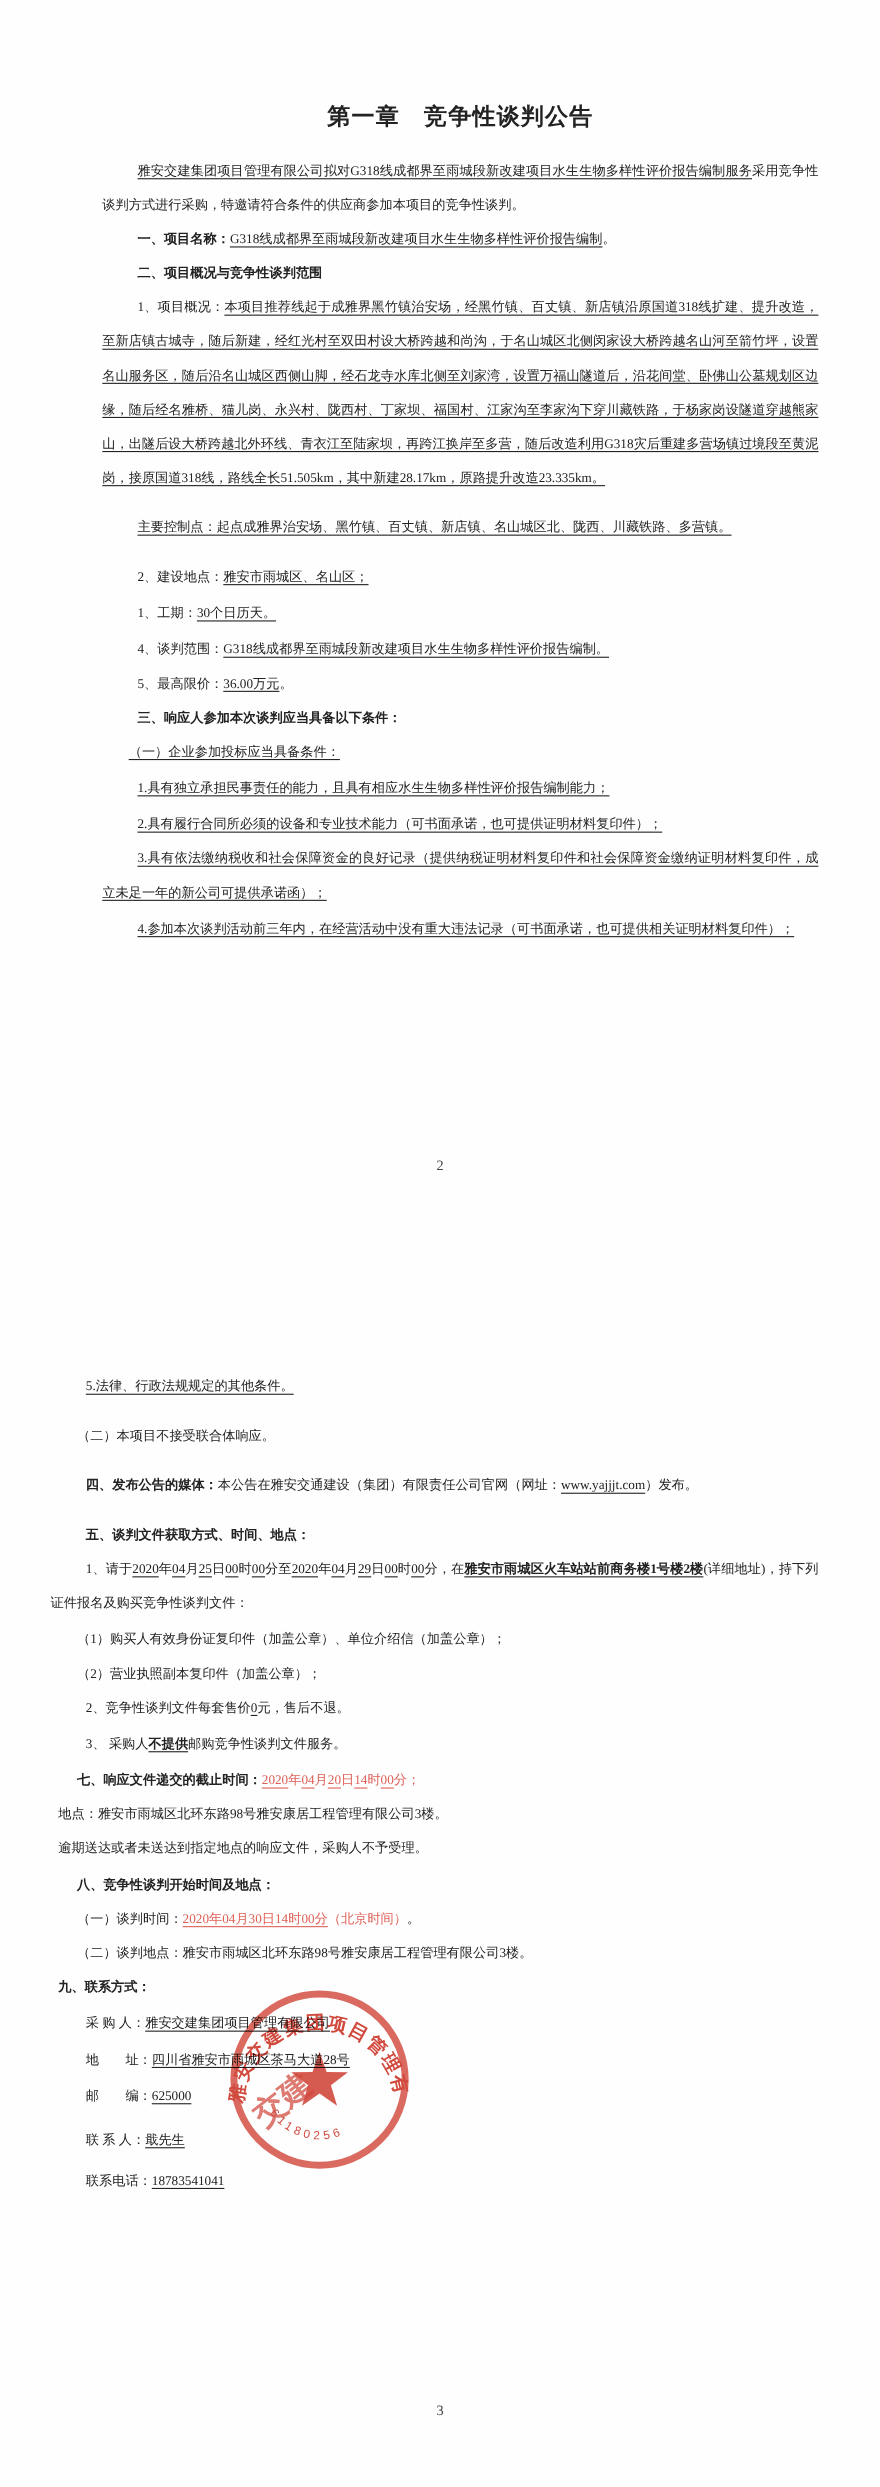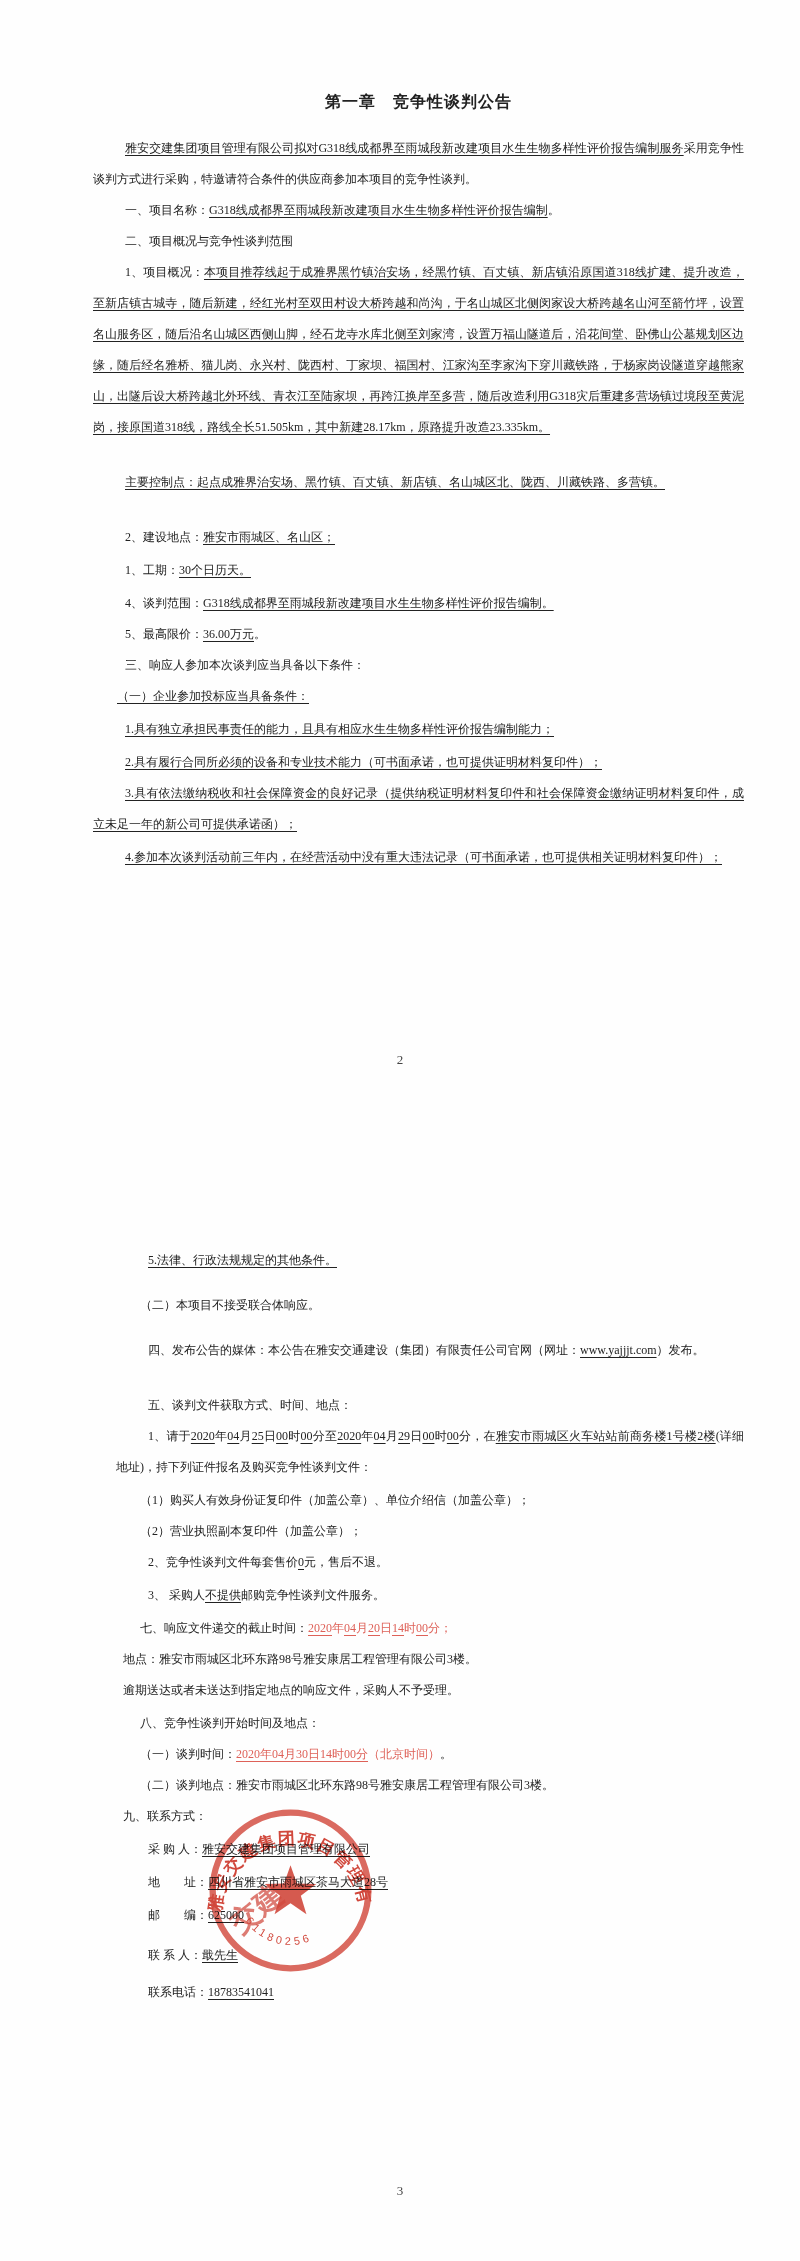--- a/index.html
+++ b/index.html
@@ -8,43 +8,43 @@
     --seal:#ce382b;
   }
   html,body{margin:0;padding:0;background:#ffffff;}
   body{
     width:800px;
     font-family:"Liberation Serif","DejaVu Serif",serif;
     color:var(--ink);
   }
   .page{position:relative;box-sizing:border-box;width:800px;background:#fefefe;}
   .page-1{height:1160px;padding:92px 56px 0 93px;}
-  .page-2{height:1101px;padding:85px 56px 0 116px;}
+  .page-2{height:1101px;padding:85px 56px 0 46px;}
   .doc-title{
     margin:0 0 20px 0;
     text-align:center;
-    font-size:16px;
+    font-size:21px;
     font-weight:bold;
     letter-spacing:1px;
   }
   .para{
     margin:0;
     font-size:12px;
     line-height:31px;
     text-align:justify;
   }
   .ind{text-indent:32px;}
   .ind-sm{text-indent:24px;}
   .ind-xs{text-indent:7px;}
   .g2{margin-top:2px;}
   .g6{margin-top:6px;}
-  .g8{margin-top:24px;}
+  .g8{margin-top:14px;}
   .g9{margin-top:9px;}
   .g14{margin-top:14px;}
-  .run-b{font-weight:normal;}
+  .run-b{font-weight:bold;}
   .run-u{text-decoration:underline;text-underline-offset:3px;text-decoration-thickness:1px;}
   .run-r{color:var(--red);}
   .page-number{
     position:absolute;left:0;right:0;
     text-align:center;
     font-size:13px;color:#444;
   }
   .page-1 .page-number{bottom:92px;}
   .page-2 .page-number{bottom:62px;}
   .seal{

